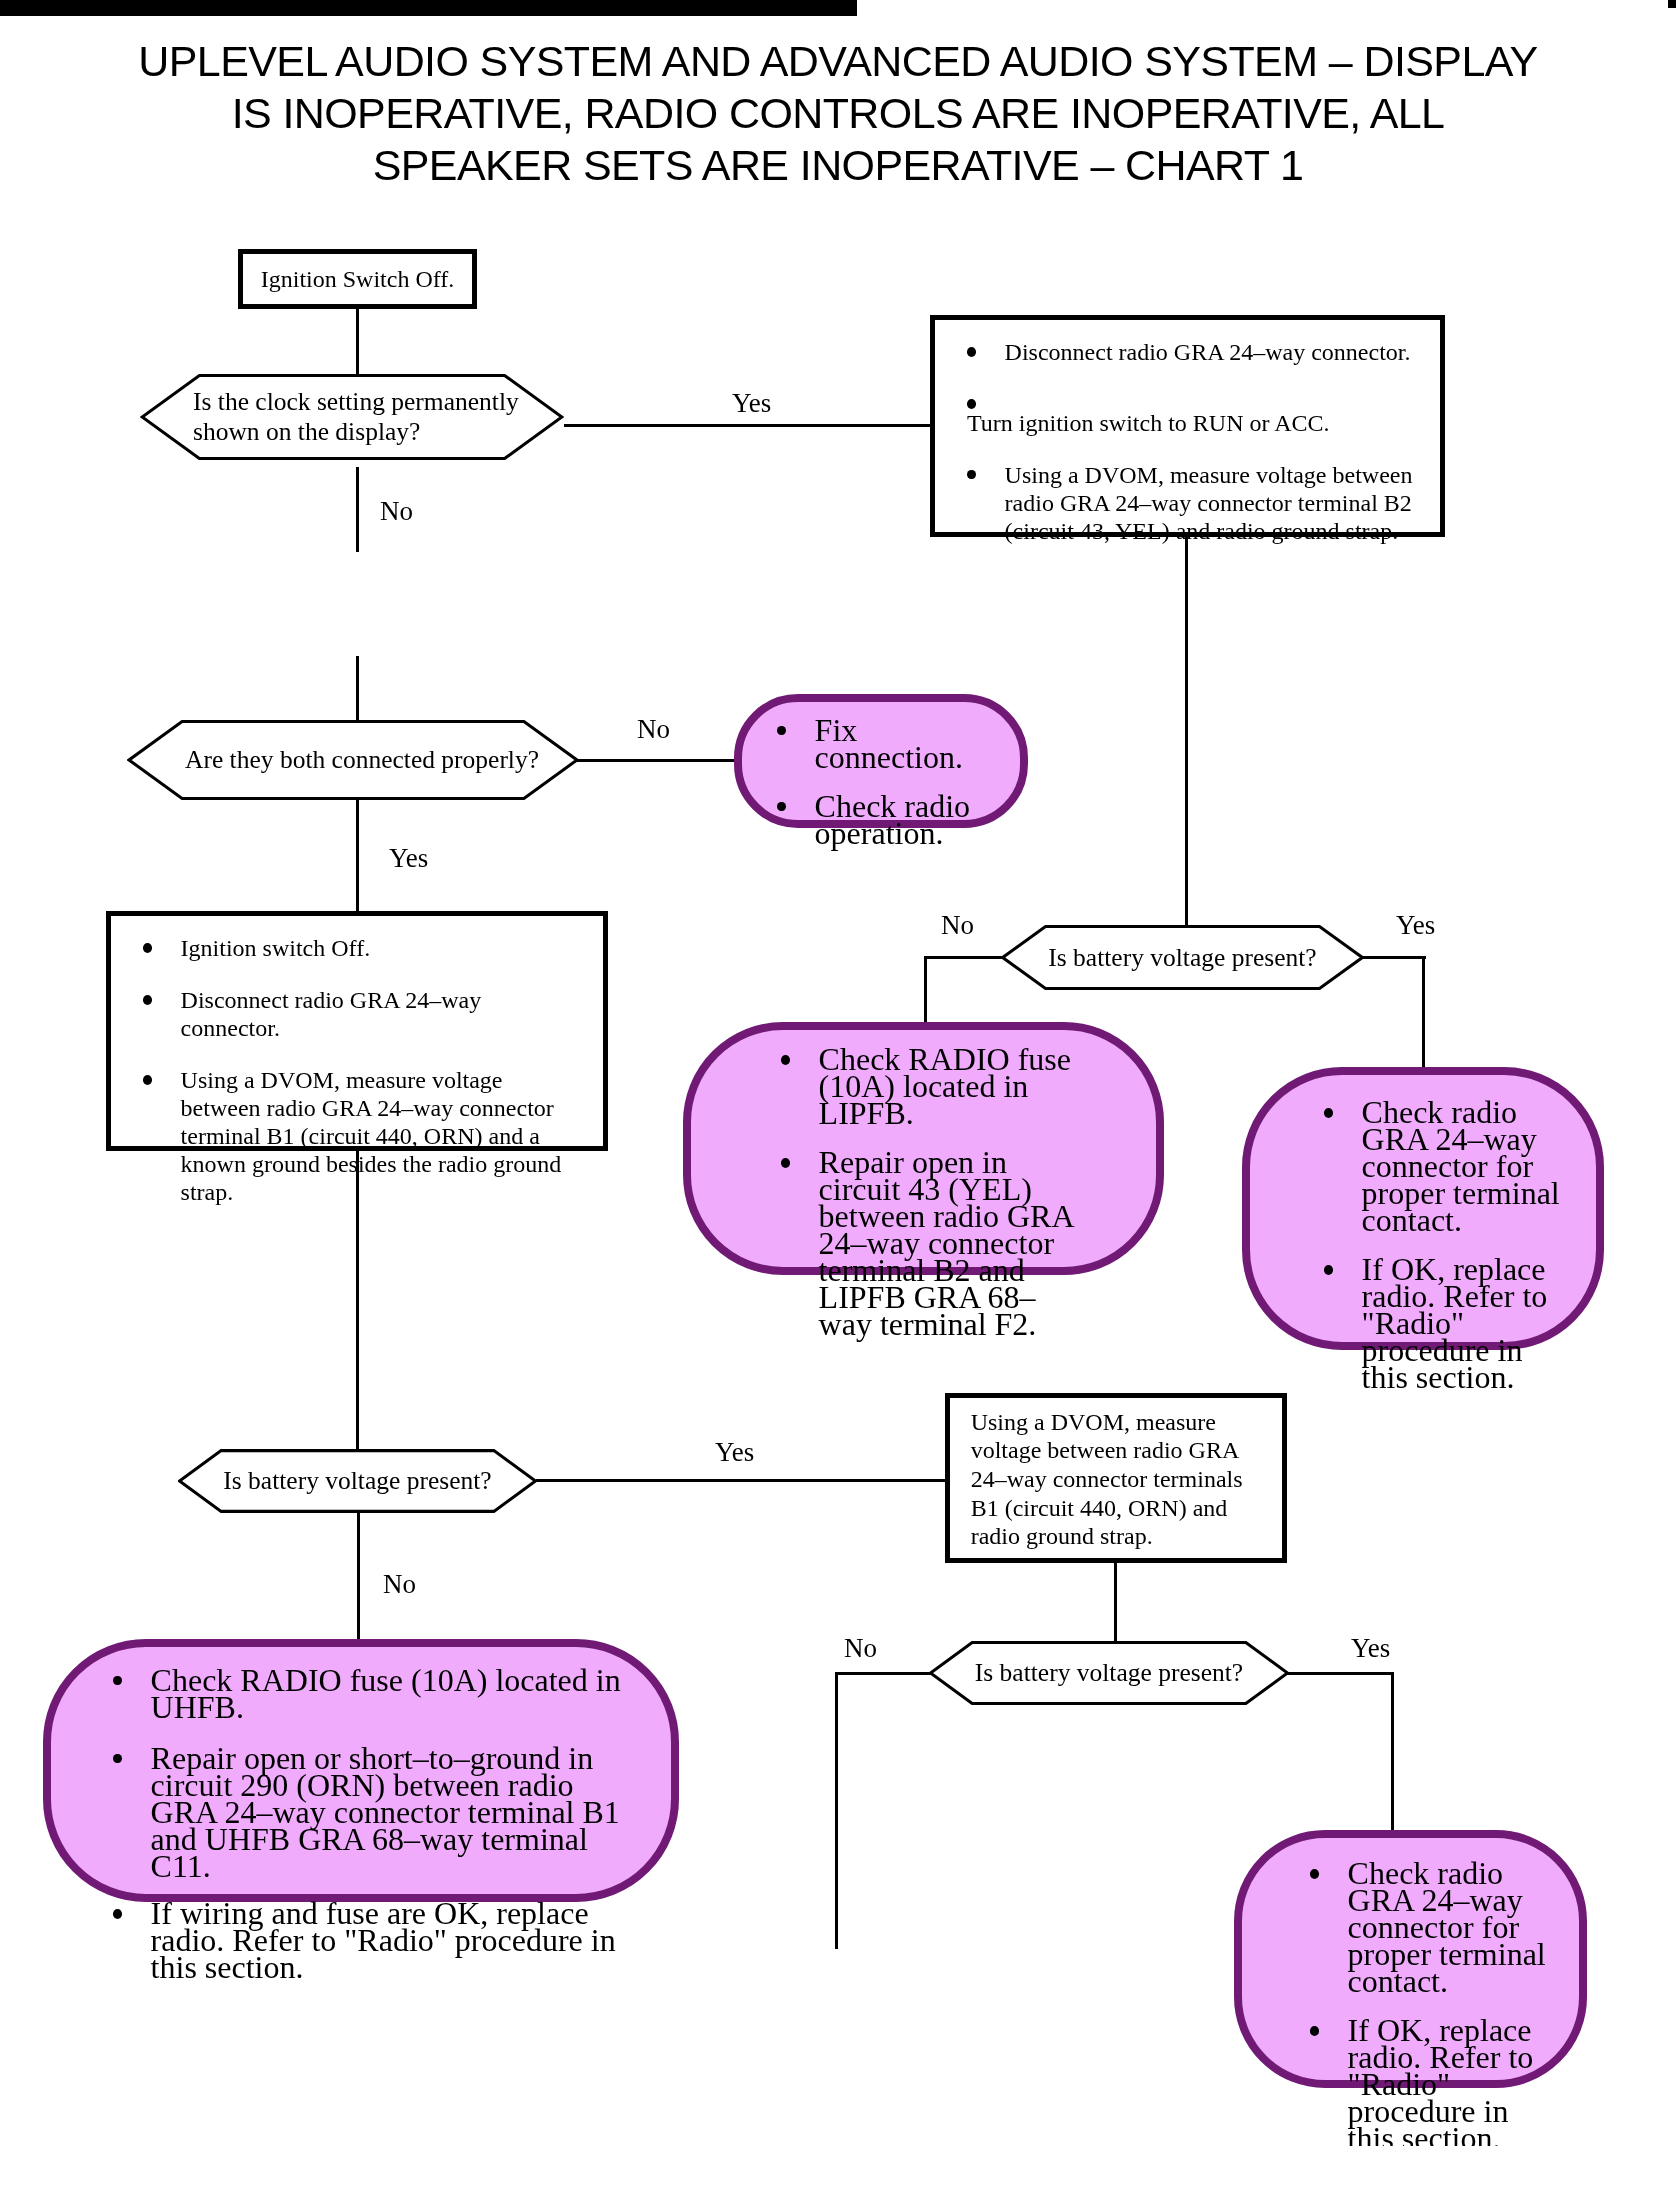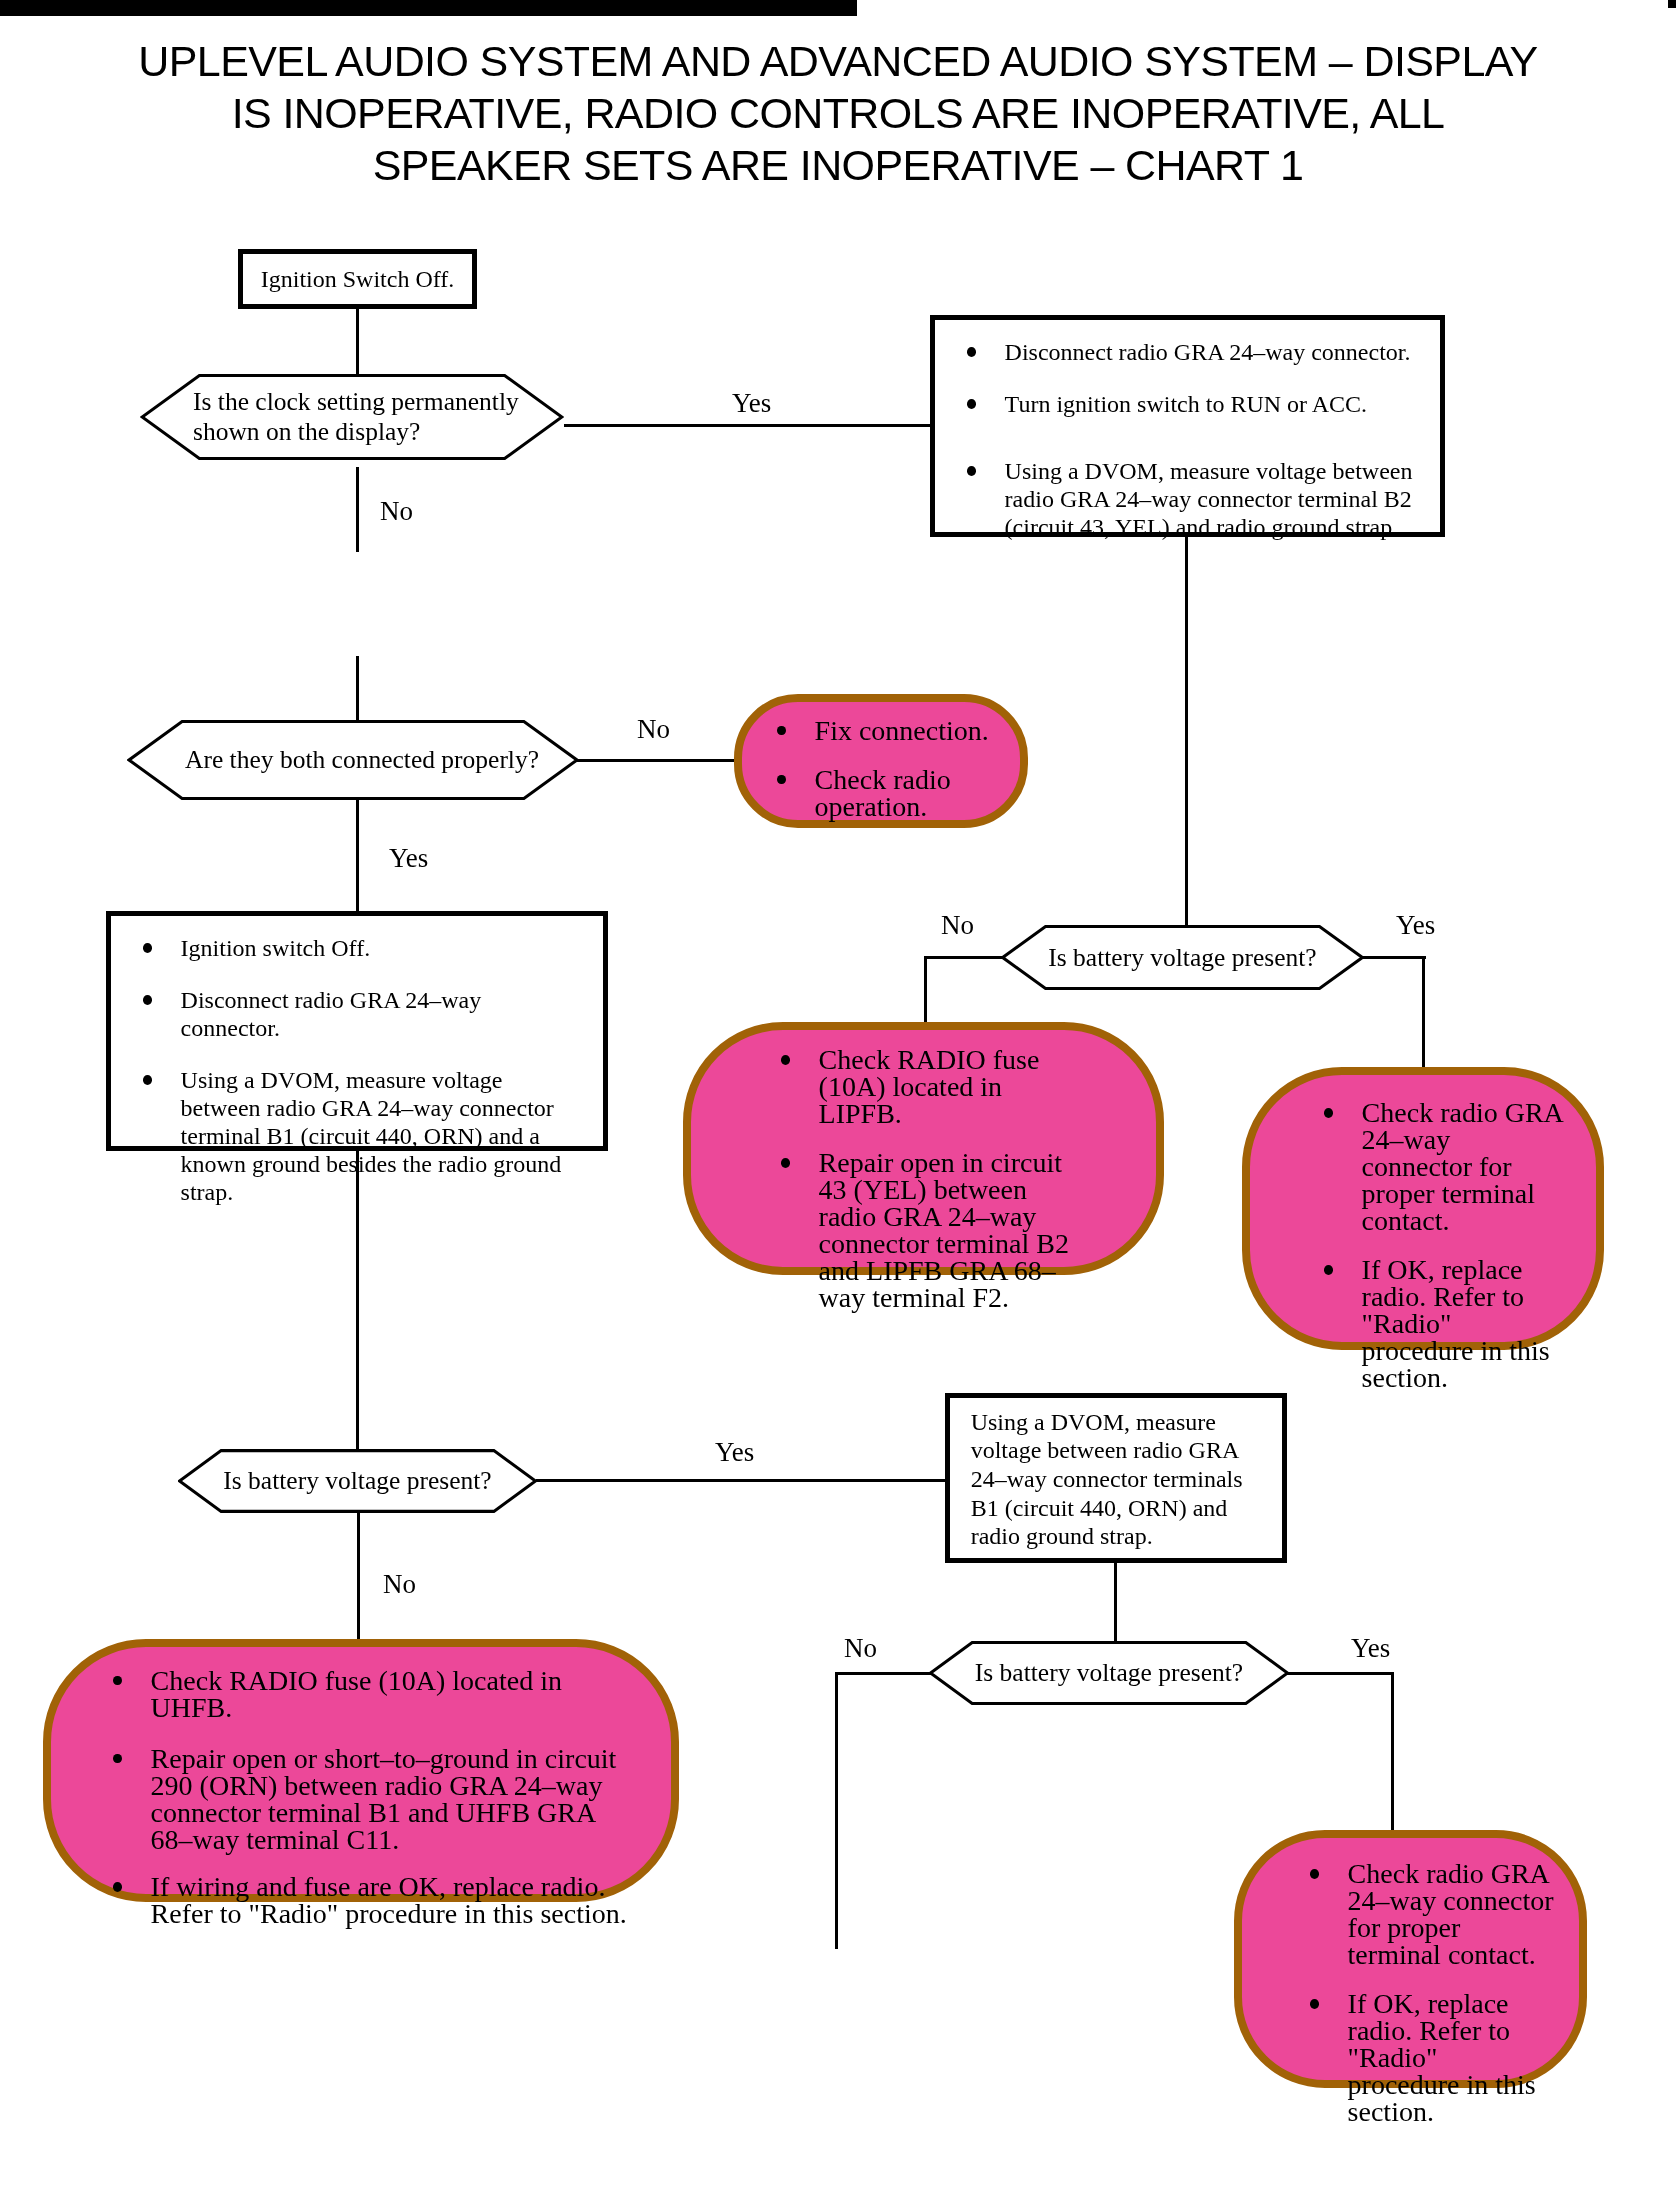--- a/index.html
+++ b/index.html
@@ -36,24 +36,24 @@
     position: absolute;
     border: 5.5px solid #000000;
     background: #ffffff;
     box-sizing: border-box;
     font-size: 24px;
     line-height: 28px;
   }
   
   .rbox {
     position: absolute;
-    border: 8px solid #a16207;
-    background: #ec4899;
+    border: 8px solid #701a75;
+    background: #f0abfc;
     box-sizing: border-box;
-    font-size: 28px;
+    font-size: 32px;
     line-height: 27px;
   }
   
   .hexagon {
     position: absolute;
     box-sizing: border-box;
     font-size: 25.5px;
     line-height: 30px;
   }
   .hexagon svg { position: absolute; left: 0; top: 0; }
@@ -131,21 +131,21 @@
         <polygon points="97,2.5 601,2.5 695.5,71 601,139.5 97,139.5 2.5,71" fill="#ffffff" stroke="#000000" stroke-width="5"></polygon>
       </svg>
     <div class="hex-text">Is the clock setting permanently shown on the display?</div>
   </div>
 
   <div class="pbox" style="left:930px; top:315px; width:515px; height:222px; padding:18px 23px 9.7px 32px;">
     <div class="bullet-item" style="margin-bottom:24px;">
       <span class="bullet-dot"></span>
       <span class="bullet-text">Disconnect radio GRA 24–way connector.</span>
     </div>
-    <div class="bullet-item" style="margin-bottom:39px;">
+    <div class="bullet-item" style="margin-bottom:24px;flex-direction:column;">
       <span class="bullet-dot"></span>
       <span class="bullet-text">Turn ignition switch to RUN or ACC.</span>
     </div>
     <div class="bullet-item">
       <span class="bullet-dot"></span>
       <span class="bullet-text">Using a DVOM, measure voltage between radio GRA 24–way connector terminal B2 (circuit 43, YEL) and radio ground strap.</span>
     </div>
   </div>
 
 

